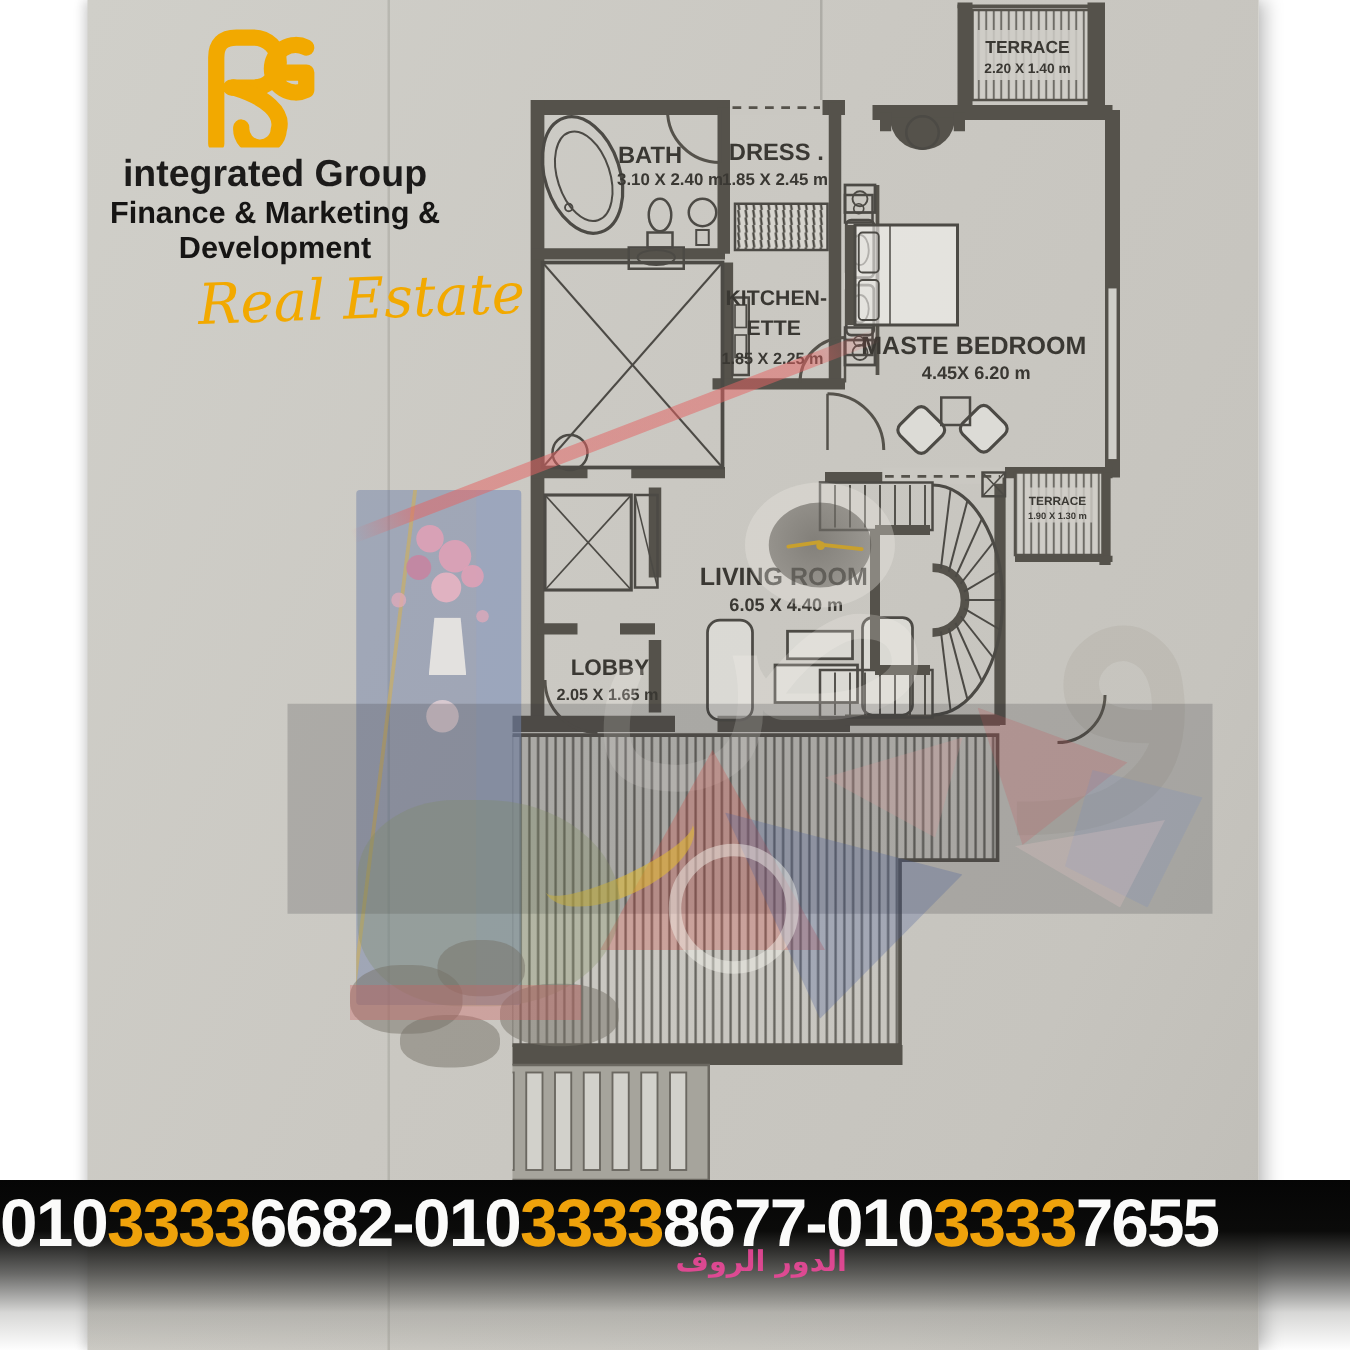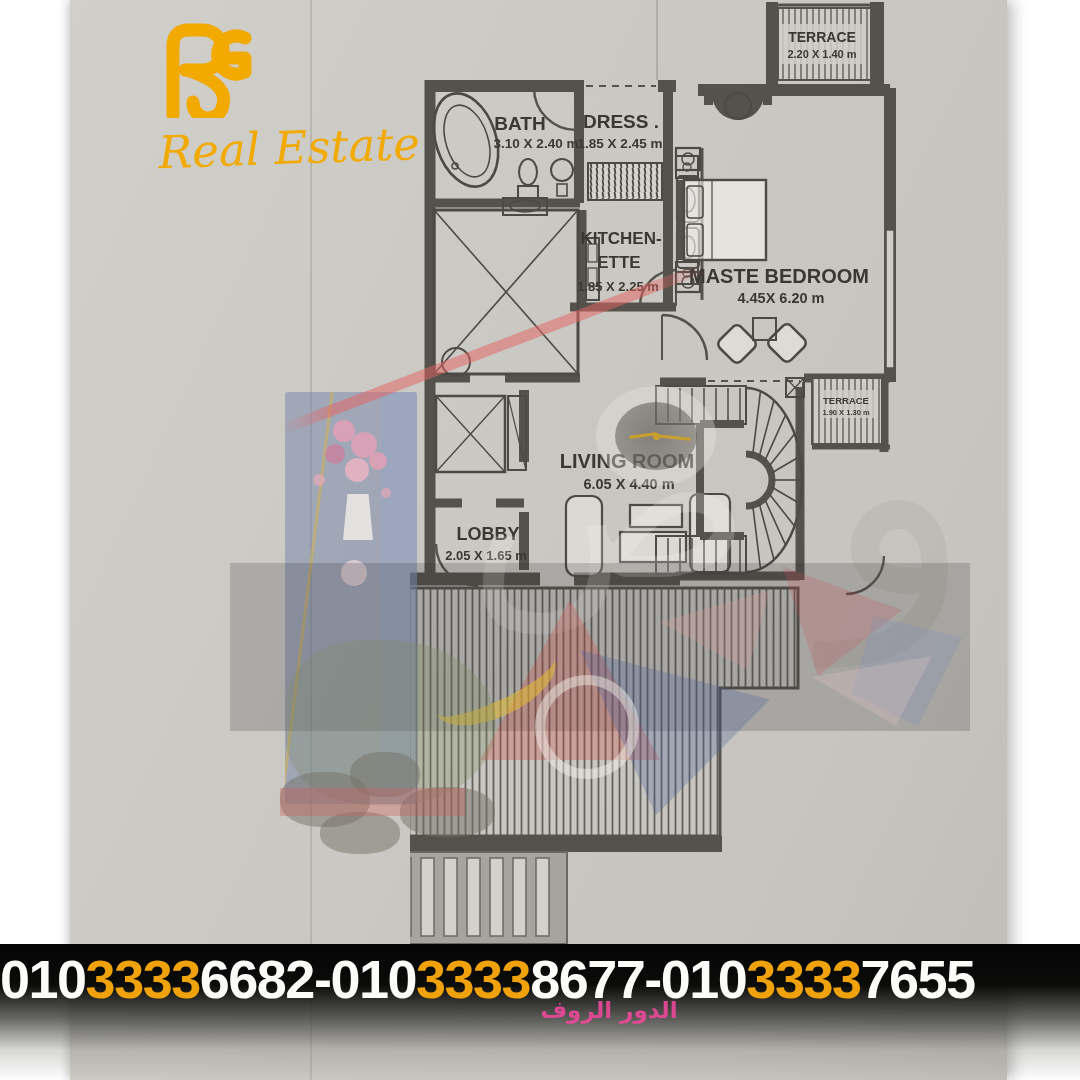--- a/index.html
+++ b/index.html
@@ -74,20 +74,22 @@
 <div class="abs fold2"></div>
 
 <div class="abs logo">
   <svg class="mono" viewBox="0 0 104 100">
     <g fill="none" stroke="#F2A900" stroke-width="13" stroke-linecap="round" stroke-linejoin="round">
       <path d="M20,97 V28 Q20,12 36,12 H50 A20,20 0 0 1 50,52 H32"></path>
       <path d="M34,52 C60,60 74,72 70,86 A15,15 0 0 1 40,84"></path>
       <path d="M92,20 A19,19 0 1 0 92,54 L92,40 L76,40"></path>
     </g>
   </svg>
+  <div class="sub">integrated Group</div>
+  <div class="tag">Finance &amp; Marketing &amp; Development</div>
   <div class="script">Real Estate</div>
 </div>
 
 <svg class="abs plansvg" viewBox="410 0 610 960">
   <defs>
     <pattern id="hatchV" width="6" height="6" patternUnits="userSpaceOnUse">
       <rect width="6" height="6" fill="#cfcdc7"></rect>
       <line x1="3" y1="0" x2="3" y2="6" stroke="#6e6c66" stroke-width="1.6"></line>
     </pattern>
     <pattern id="deckHatch" width="7" height="7" patternUnits="userSpaceOnUse">

